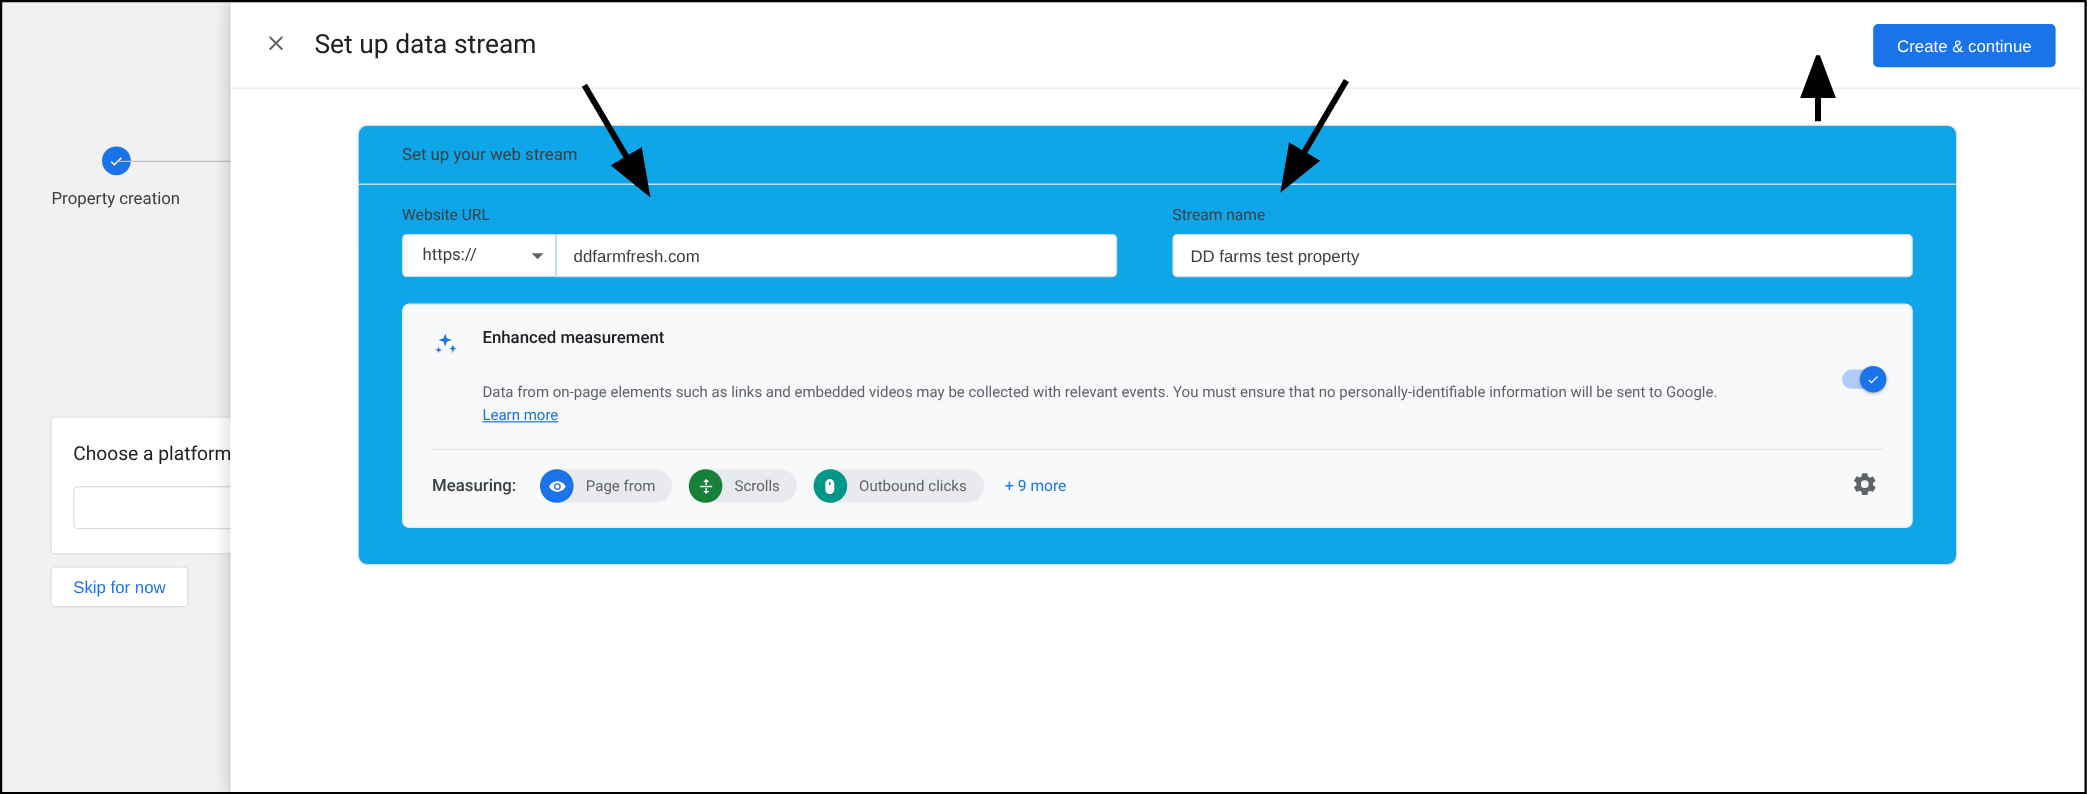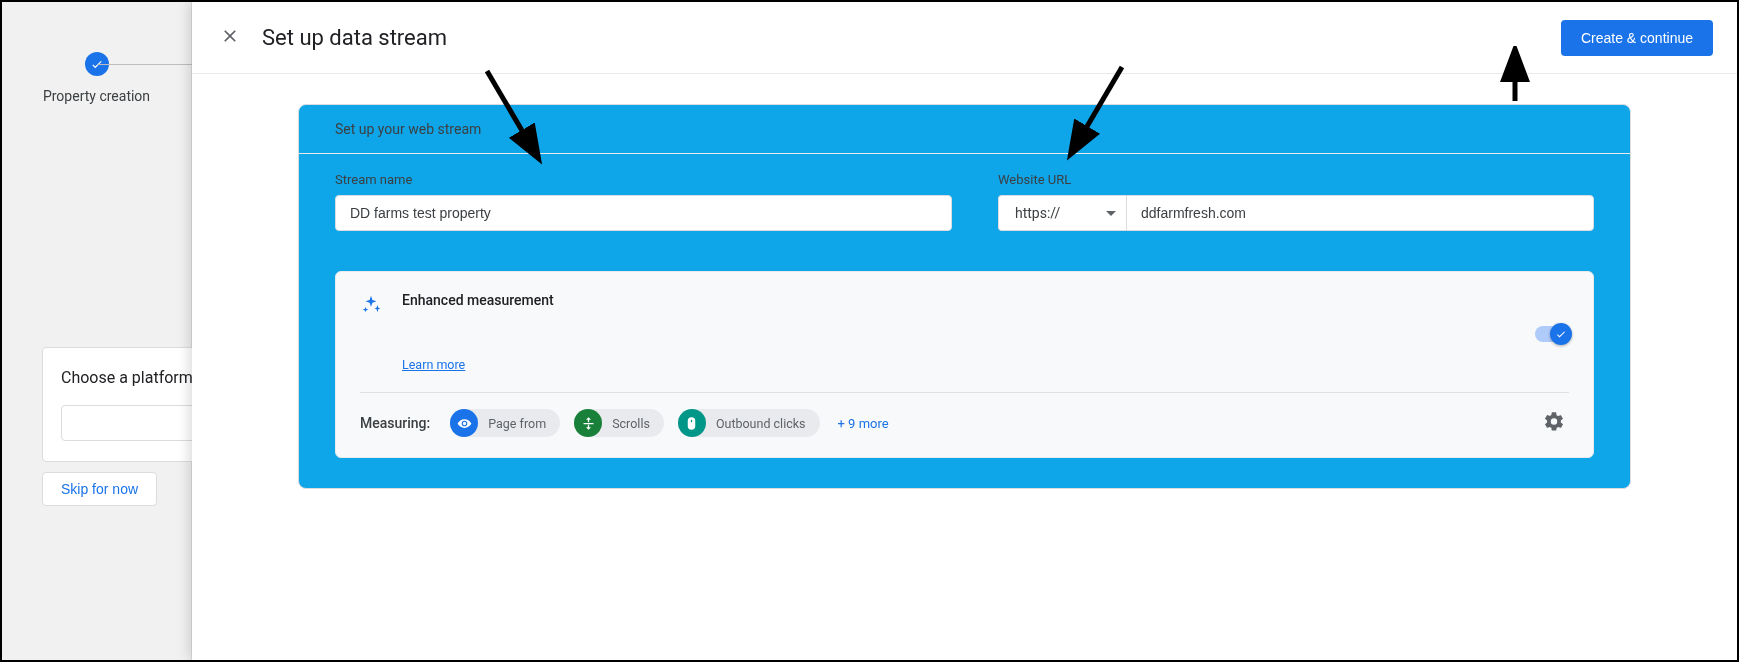--- a/index.html
+++ b/index.html
@@ -14,21 +14,21 @@
     border: 2px solid #000;
   }
   
   .bg-panel {
     position: absolute;
     left: 0; top: 0;
     width: 190px;
     height: 100%;
     background: #f1f1f1;
     border-right: 1px solid #dadce0;
-    padding-top: 50px;
+    padding-top: 120px;
   }
   .stepper {
     display: flex; flex-direction: column; align-items: center;
     position: relative;
   }
   .step-circle {
     width: 24px; height: 24px; border-radius: 50%;
     background: #1a73e8; display:flex; align-items:center; justify-content:center;
   }
   .step-circle svg { width:14px; height:14px; fill:#fff; }
@@ -95,21 +95,21 @@
   .url-input {
     flex:1; height:36px; border:1px solid #dadce0; border-radius:0 4px 4px 0;
     padding:0 14px; font-size:14px; outline:none; color:#3c4043;
   }
   .name-input {
     height:36px; border:1px solid #dadce0; border-radius:4px;
     padding:0 14px; font-size:14px; outline:none; color:#3c4043; width:100%;
   }
 
   .enh-box {
-    margin-top:40px; border:1px solid #e8eaed; border-radius:6px;
+    margin-top:22px; border:1px solid #e8eaed; border-radius:6px;
     background:#f8f9fa; padding: 20px 24px 20px 24px;
   }
   .enh-top { display:flex; gap:18px; position:relative;}
   .sparkle { flex:0 0 24px; display:flex; align-items:flex-start; padding-top:2px;}
   .sparkle svg { width:22px; height:22px; fill:#1a73e8;}
   .enh-content { flex:1; padding-right:60px;}
   .enh-title { font-size:14px; font-weight:500; color:#202124; margin-bottom:10px;}
   .enh-desc { font-size:12.5px; color:#5f6368; line-height:1.5;}
   .learn-link { color:#1a73e8; text-decoration:underline; font-size:12.5px; cursor:pointer;}
   .toggle {
@@ -187,47 +187,48 @@
       <div class="hdr-title">Set up data stream</div>
     </div>
     <button class="create-btn">Create &amp; continue</button>
   </div>
 
   <div class="overlay-body">
     <div class="card">
       <div class="card-header">Set up your web stream</div>
       <div class="card-body">
         <div class="form-row">
-          <div class="field field-name">
-            <label class="field-label">Stream name</label>
-            <input class="name-input" value="DD farms test property" style="">
-          </div>
           <div class="field field-url">
             <label class="field-label">Website URL</label>
             <div class="url-group">
               <div class="protocol-select">
                 <span>https://</span>
                 <span class="chev"></span>
               </div>
               <input class="url-input" value="ddfarmfresh.com" style="">
             </div>
+          </div>
+          <div class="field field-name">
+            <label class="field-label">Stream name</label>
+            <input class="name-input" value="DD farms test property" style="">
           </div>
         </div>
 
         <div class="enh-box">
           <div class="enh-top">
             <div class="sparkle">
               <svg viewBox="0 0 24 24">
                   <path d="M12 2l1.5 4.5L18 8l-4.5 1.5L12 14l-1.5-4.5L6 8l4.5-1.5L12 2zm7 10l.9 2.7L22 16l-2.1.7L19 20l-.9-3.3L16 16l2.1-1.3L19 12zM6 14l.7 2.1L9 17l-2.3.9L6 20l-.7-2.1L3 17l2.3-.9L6 14z"></path>
                 </svg>
             </div>
             <div class="enh-content">
               <div class="enh-title">Enhanced measurement</div>
               <div class="enh-desc">
                 <br>
+                <span>Data from on-page elements such as links and embedded videos may be collected with relevant events. You must ensure that no personally-identifiable information will be sent to Google.</span>
                 <br><a class="learn-link">Learn more</a>
               </div>
             </div>
             <div class="toggle">
               <div class="toggle-knob">
                 <svg viewBox="0 0 24 24">
                     <path d="M9 16.2l-3.5-3.5L4 14.2 9 19.2 20 8.2l-1.4-1.4z"></path>
                   </svg>
               </div>
             </div>

